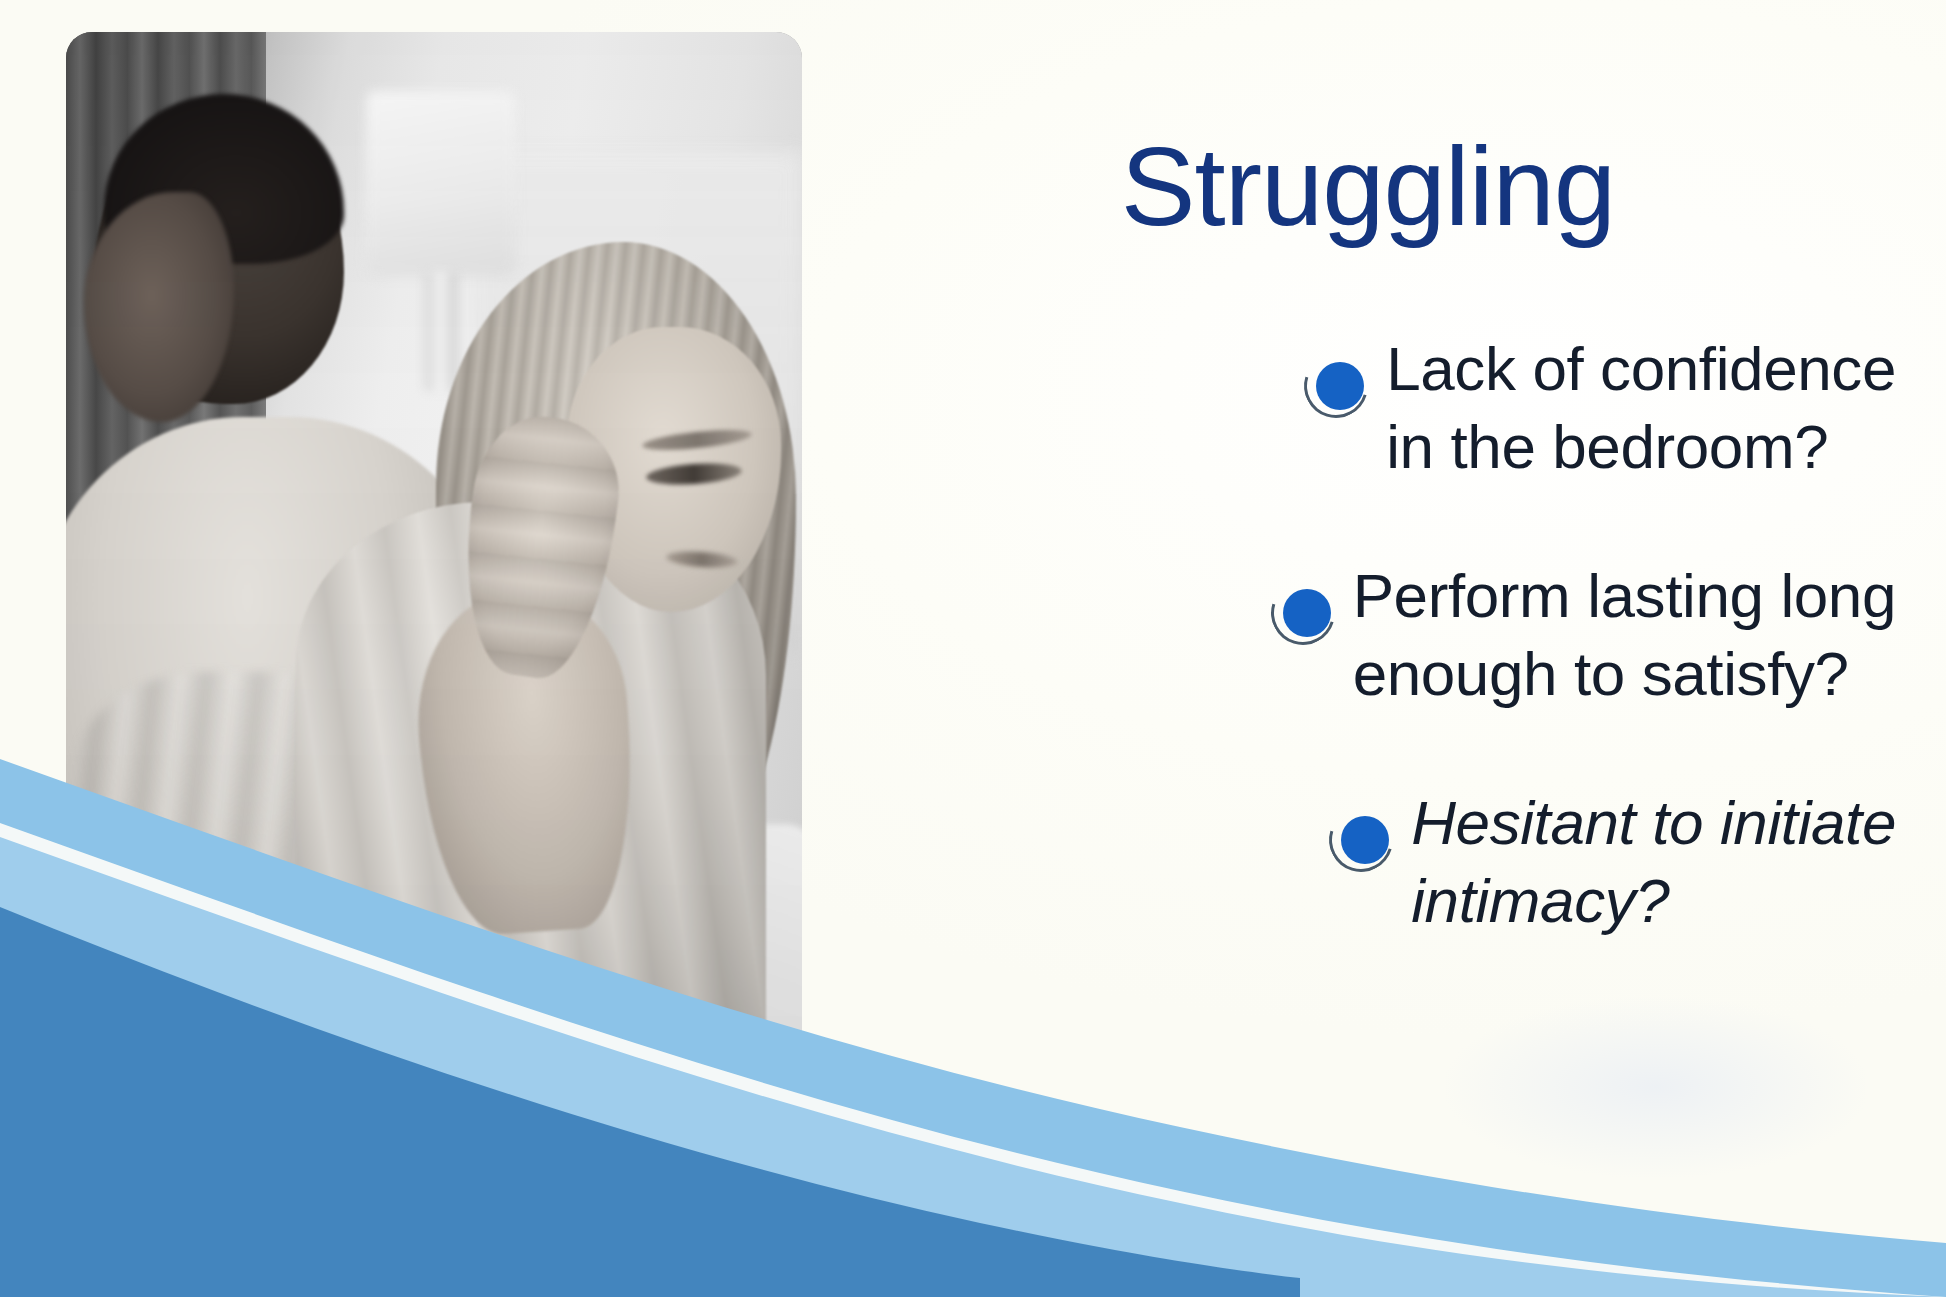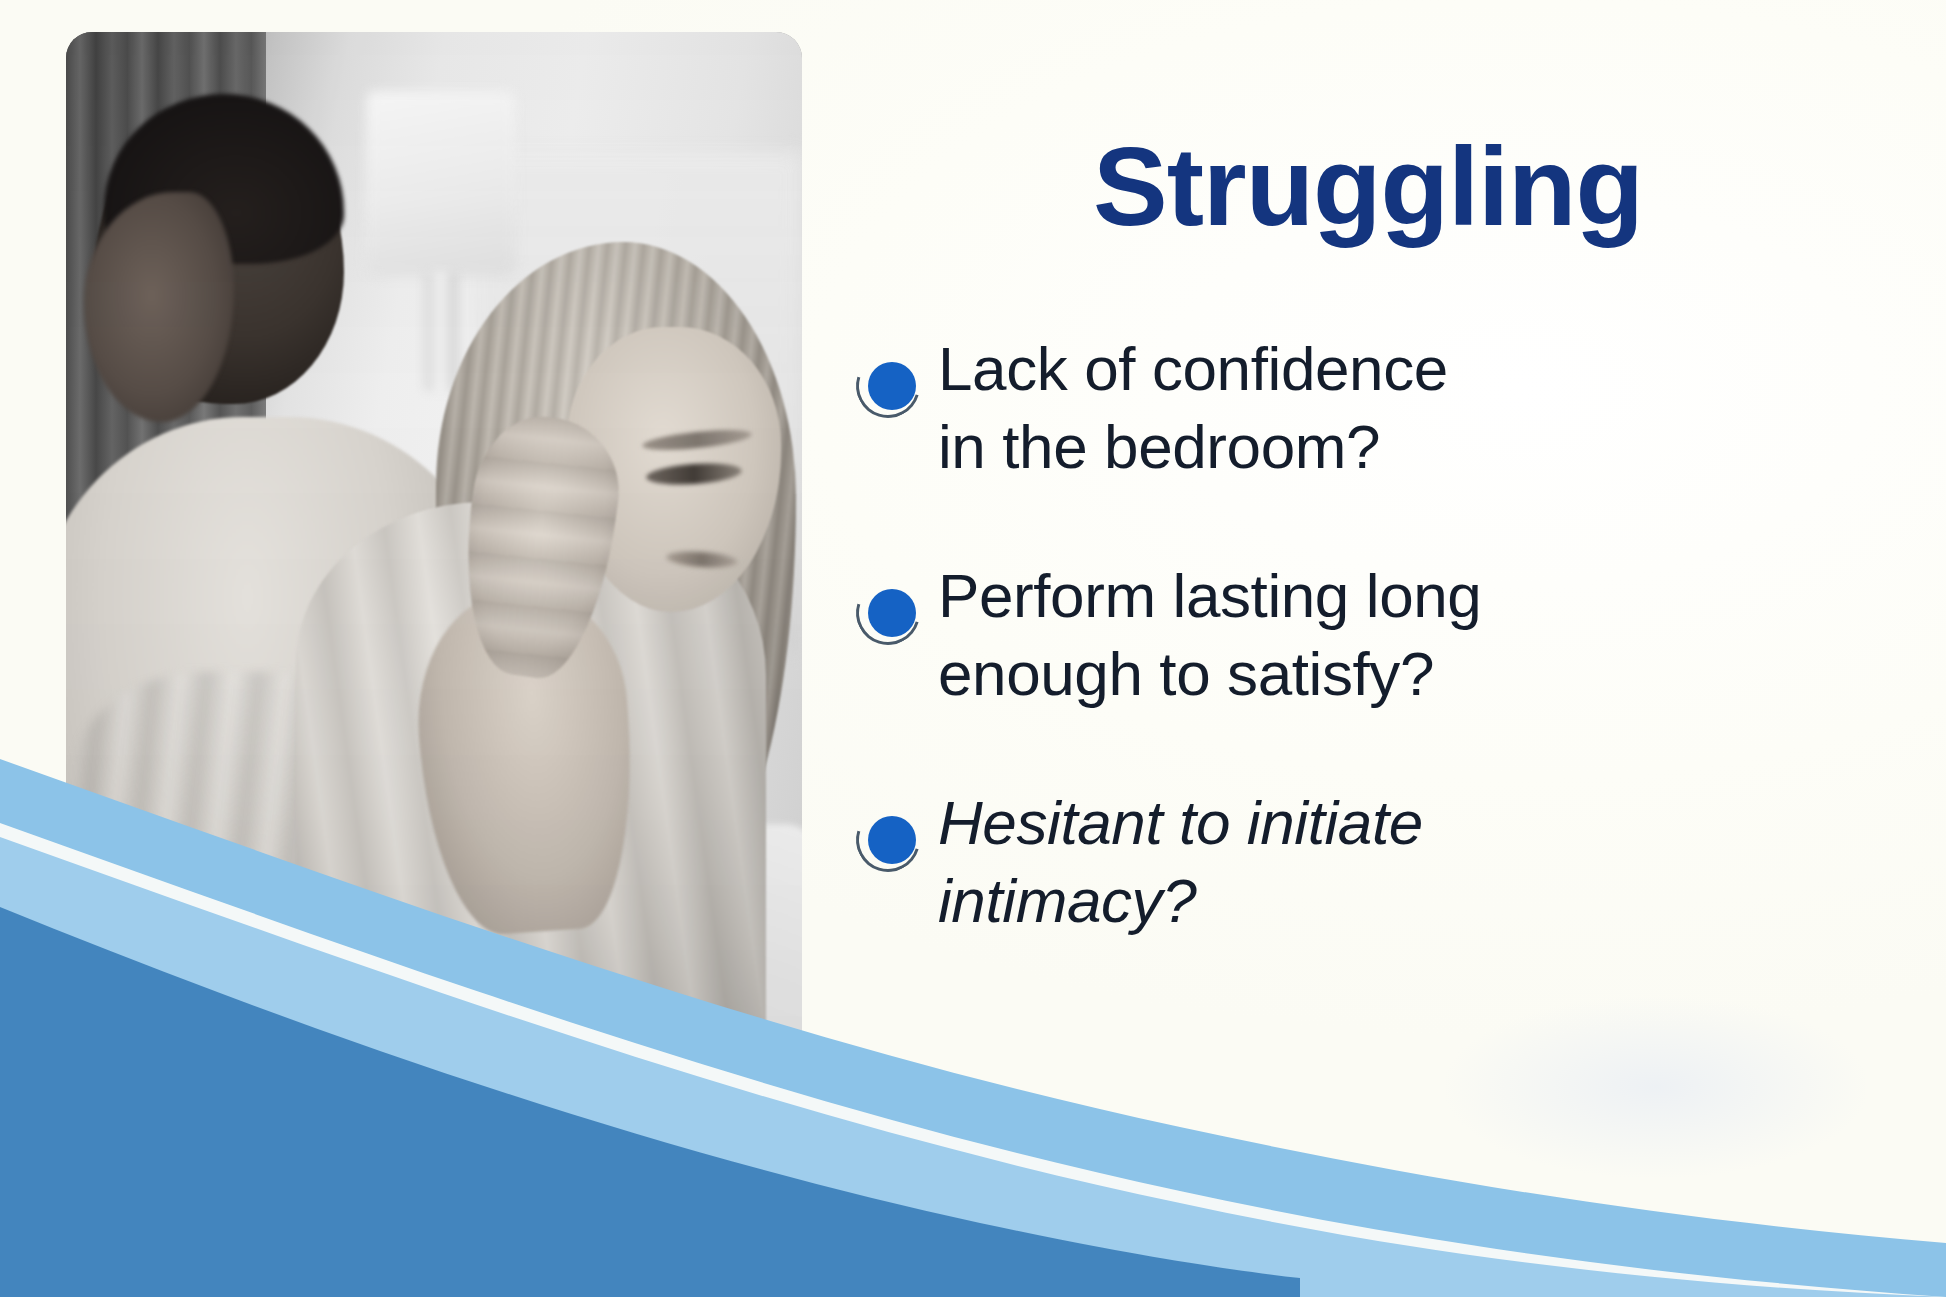--- a/index.html
+++ b/index.html
@@ -271,38 +271,39 @@
     width: 1060px;
     height: 1297px;
   }
 
   .headline {
     position: absolute;
     left: 10px;
     top: 54px;
     width: 1020px;
     text-align: center;
-    font-weight: 700;
+    font-weight: 400;
     font-size: 112px;
     line-height: 1.03;
     letter-spacing: -1px;
     color: #14357f;
   }
   .headline .l2 { display: block; }
 
   .bullets {
     position: absolute;
     left: 8px;
     top: 330px;
     width: 1040px;
   }
   .bullet {
     display: flex;
     align-items: flex-start;
     margin-bottom: 72px;
+    justify-content: flex-end;
   }
   .bullet:last-child { margin-bottom: 0; font-style: italic; }
 
   .bullet-marker {
     position: relative;
     flex: 0 0 auto;
     width: 64px;
     height: 64px;
     margin-top: 22px;
     margin-right: 18px;

